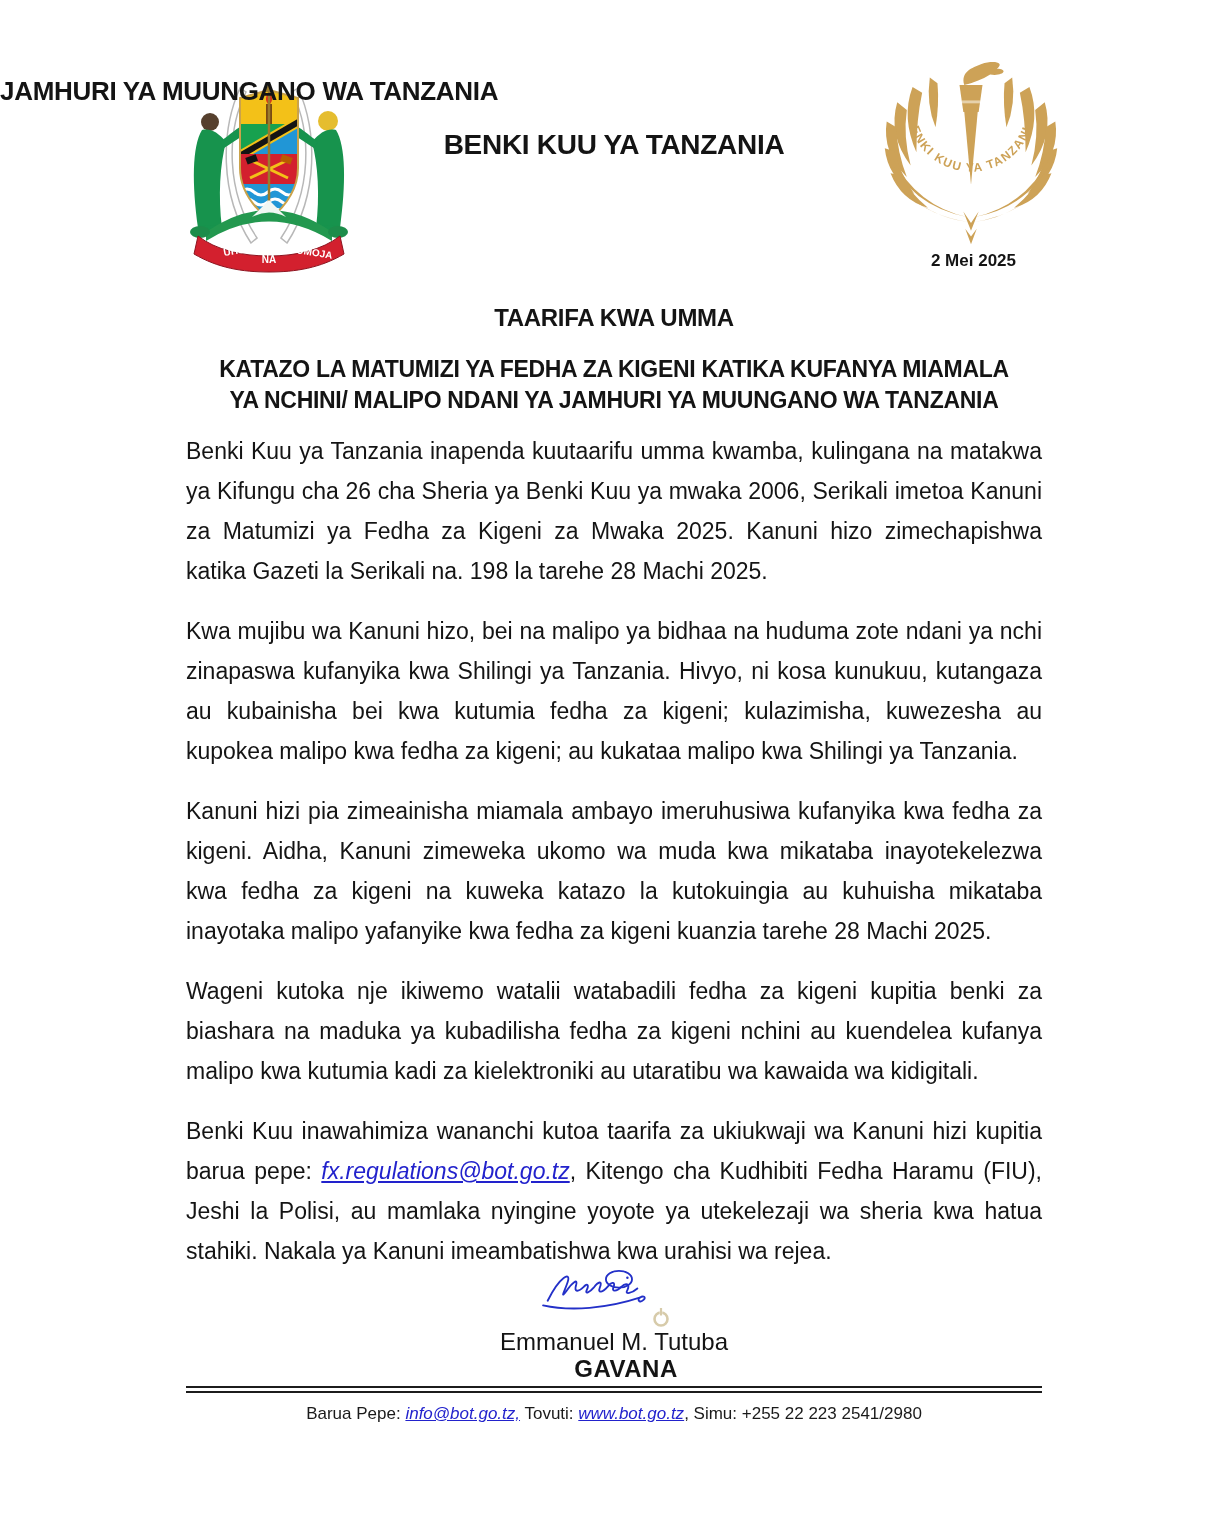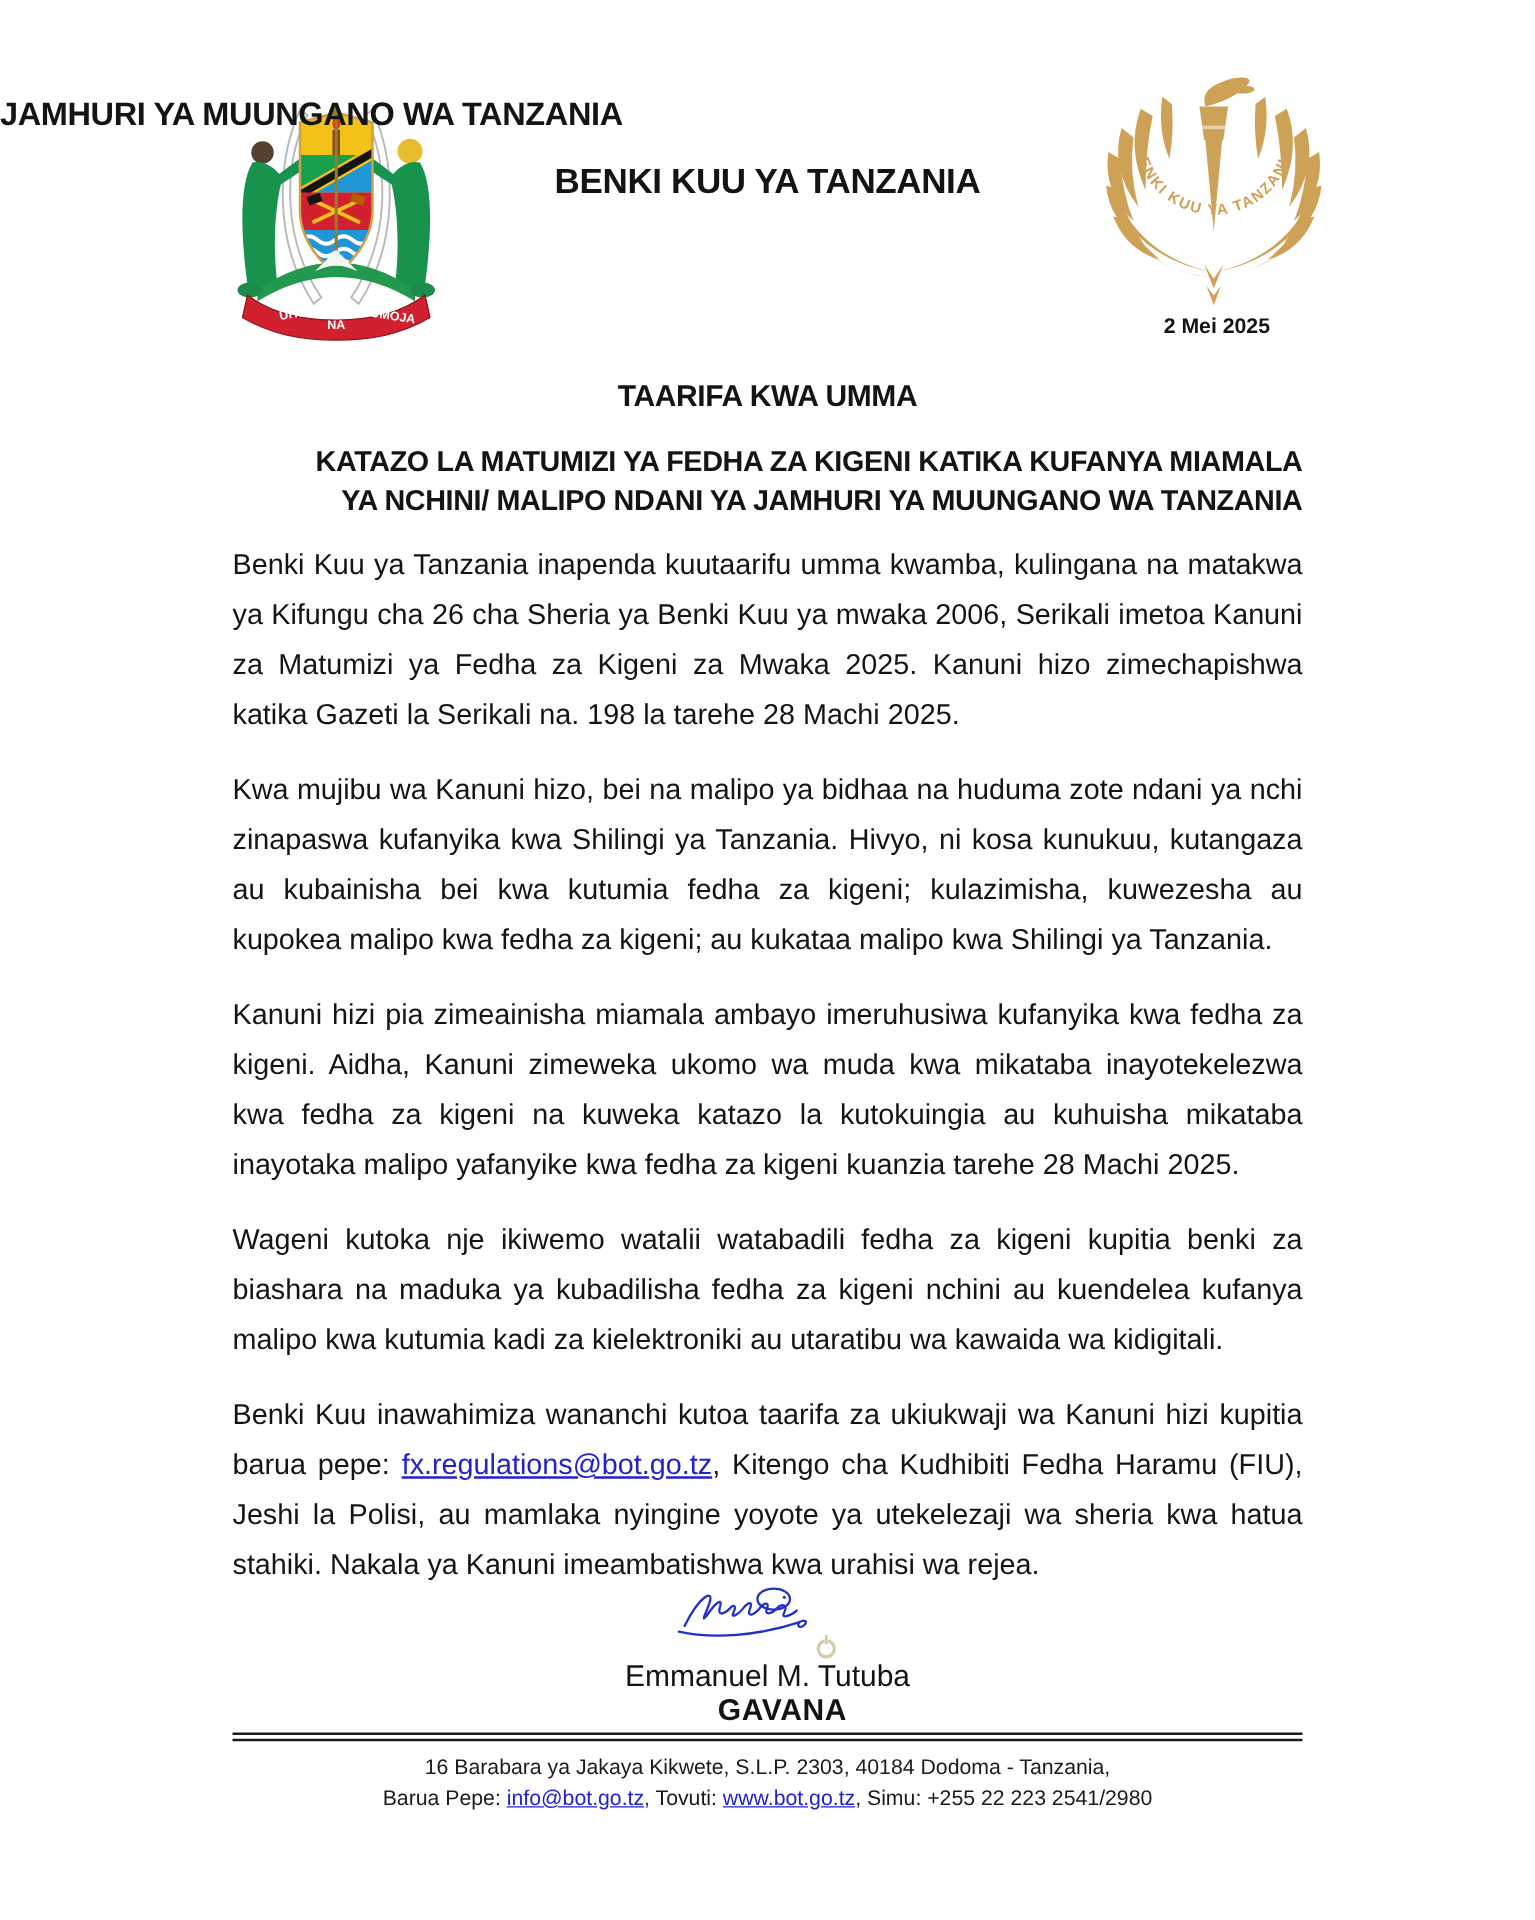--- a/index.html
+++ b/index.html
@@ -12,26 +12,26 @@
   .emblem  { position:absolute; left:880px; top:60px;  width:182px; height:192px; }
   .republic{ position:absolute; left:0; top:76px;  width:100%; text-align:left;
              font-size:26px; font-weight:bold; letter-spacing:-0.3px; }
   .bankname{ position:absolute; left:0; top:129px; width:100%; text-align:center;
              font-size:28px; font-weight:bold; letter-spacing:-0.3px; }
   .date    { position:absolute; left:0; top:251px; width:1016px; text-align:right;
              font-size:17px; font-weight:bold; }
   
   .title   { position:absolute; left:0; top:304px; width:100%; text-align:center;
              font-size:24px; font-weight:bold; letter-spacing:-0.3px; }
-  .subject { position:absolute; left:186px; top:354px; width:856px; text-align:right;
+  .subject { position:absolute; left:186px; top:354px; width:856px; text-align:center;
              font-size:23px; font-weight:bold; line-height:31px; letter-spacing:-0.3px; }
   .bodytext{ position:absolute; left:186px; top:431px; width:856px;
              font-size:23px; line-height:40px; text-align:justify; }
   .bodytext p { margin:0 0 20px 0; }
-  a.link   { color:#2222cc; text-decoration:underline; cursor:pointer; }
+  a.link   { color:#2222cc; text-decoration:underline; cursor:pointer;font-style:italic; }
   
   .sig      { position:absolute; left:540px; top:1266px; width:115px; height:48px; }
   .stamp    { position:absolute; left:651px; top:1306px; width:20px; height:22px; }
   .sig-name { position:absolute; left:0; top:1328px; width:100%; text-align:center; font-size:24px; }
   .sig-role { position:absolute; left:0; top:1355px; width:100%; text-align:center;
               font-size:24px; font-weight:bold; letter-spacing:0.5px;margin-left:12px; }
   
   .divider { position:absolute; left:186px; top:1386px; width:856px; height:3px;
              border-top:2px solid #1c1c1c; border-bottom:2px solid #1c1c1c; }
   .footer  { position:absolute; left:0; top:1401px; width:100%; text-align:center;
@@ -168,17 +168,16 @@
   <svg class="stamp" viewBox="0 0 20 22">
     <circle cx="10" cy="13" r="6.5" fill="none" stroke="#d7cbaa" stroke-width="2.6"></circle>
     <rect x="8.7" y="1" width="2.6" height="8" fill="#ffffff"></rect>
     <rect x="8.9" y="2" width="2.2" height="7.5" fill="#d7cbaa"></rect>
   </svg>
   <div class="sig-name">Emmanuel M. Tutuba</div>
   <div class="sig-role">GAVANA</div>
 
   <div class="divider"></div>
   <div class="footer">
-    <div>16 Barabara ya Jakaya Kikwete, S.L.P. 2303, 40184 Dodoma - Tanzania,</div>
     <div><span>Barua Pepe: </span><a class="link" href="#">info@bot.go.tz,</a><span> Tovuti: </span><a class="link" href="#">www.bot.go.tz</a><span>, Simu: +255 22 223 2541/2980</span></div>
   </div>
 
 </div>
 
 </body></html>

